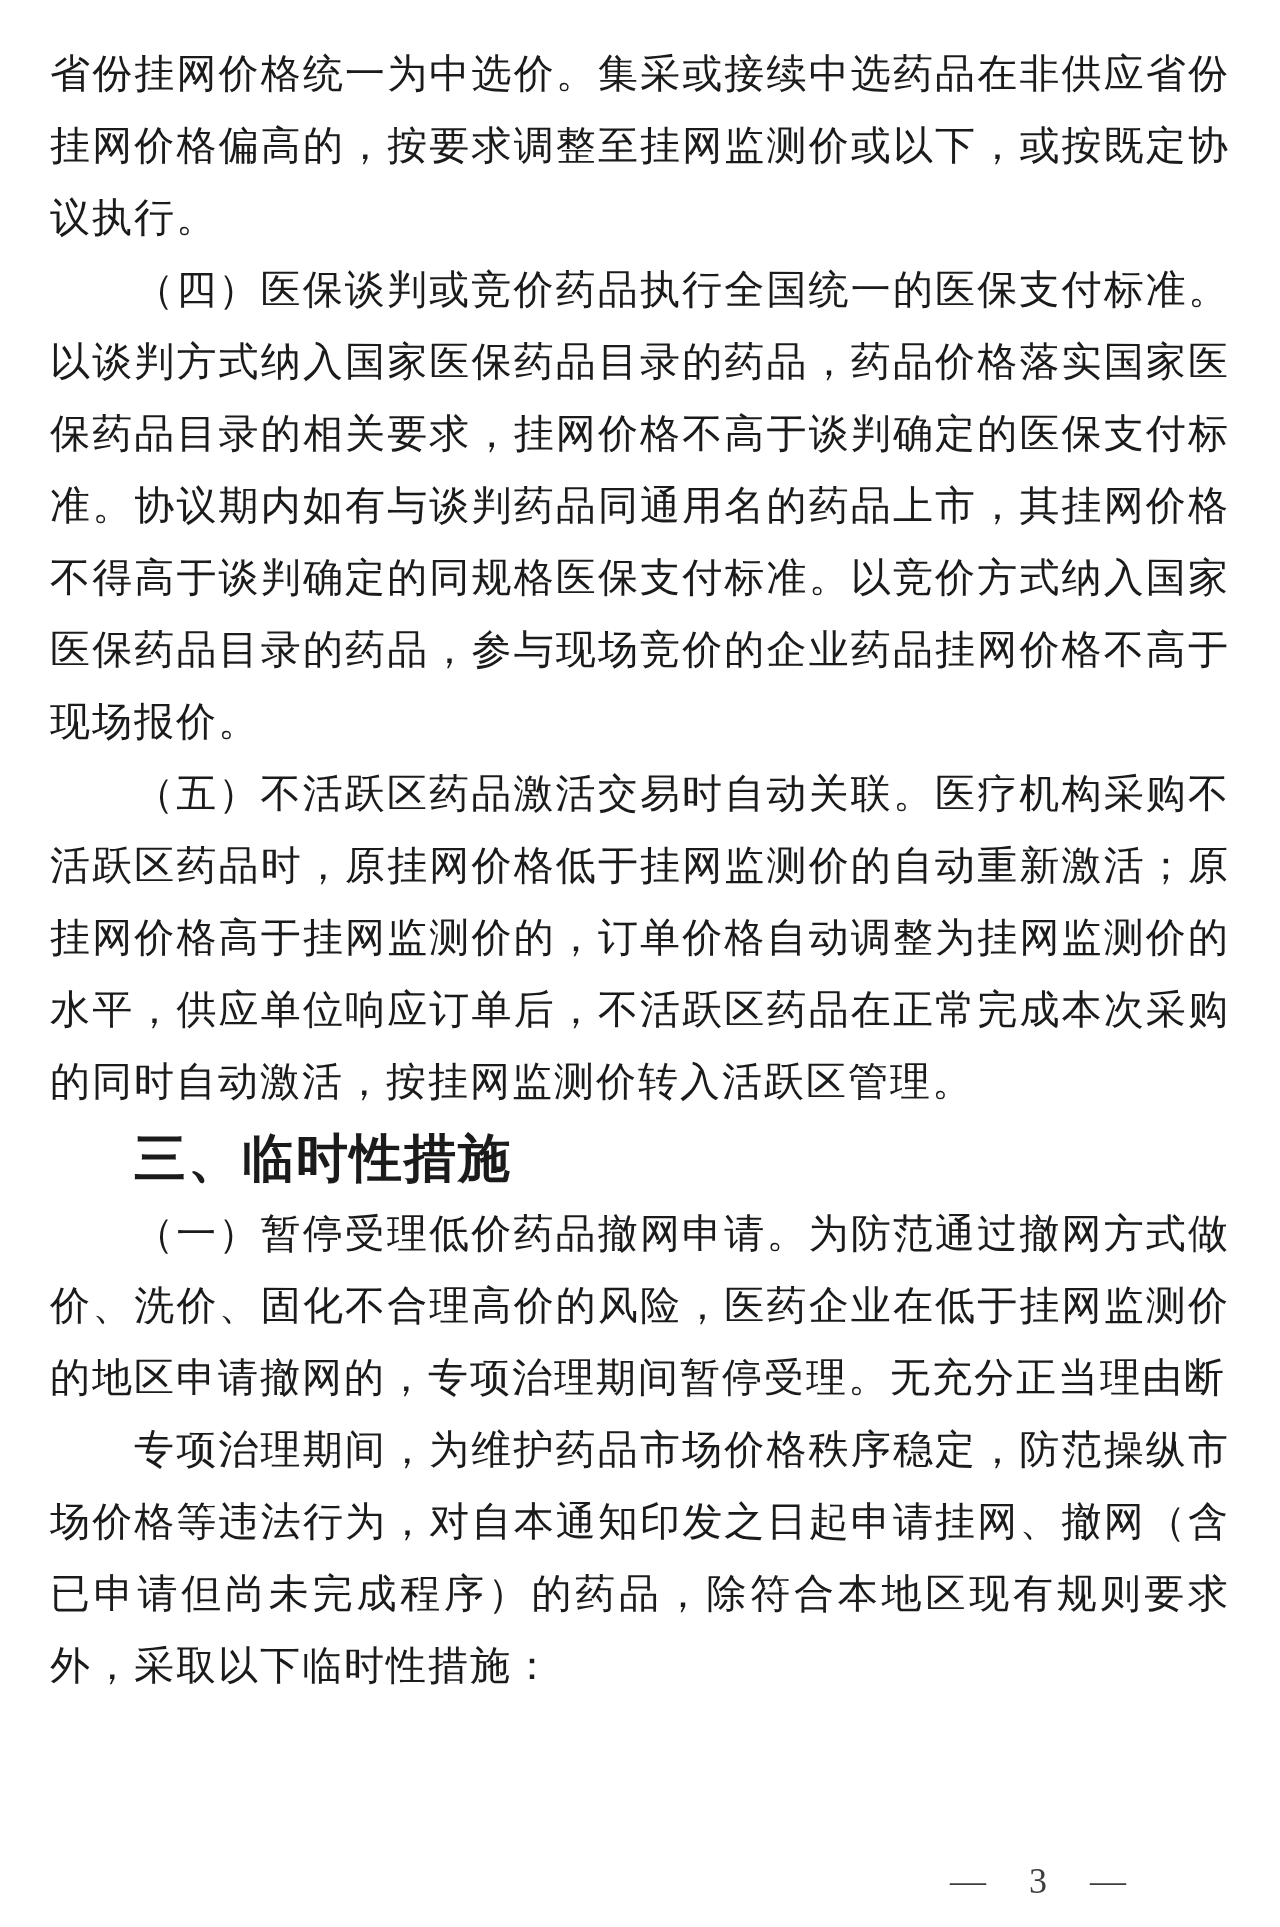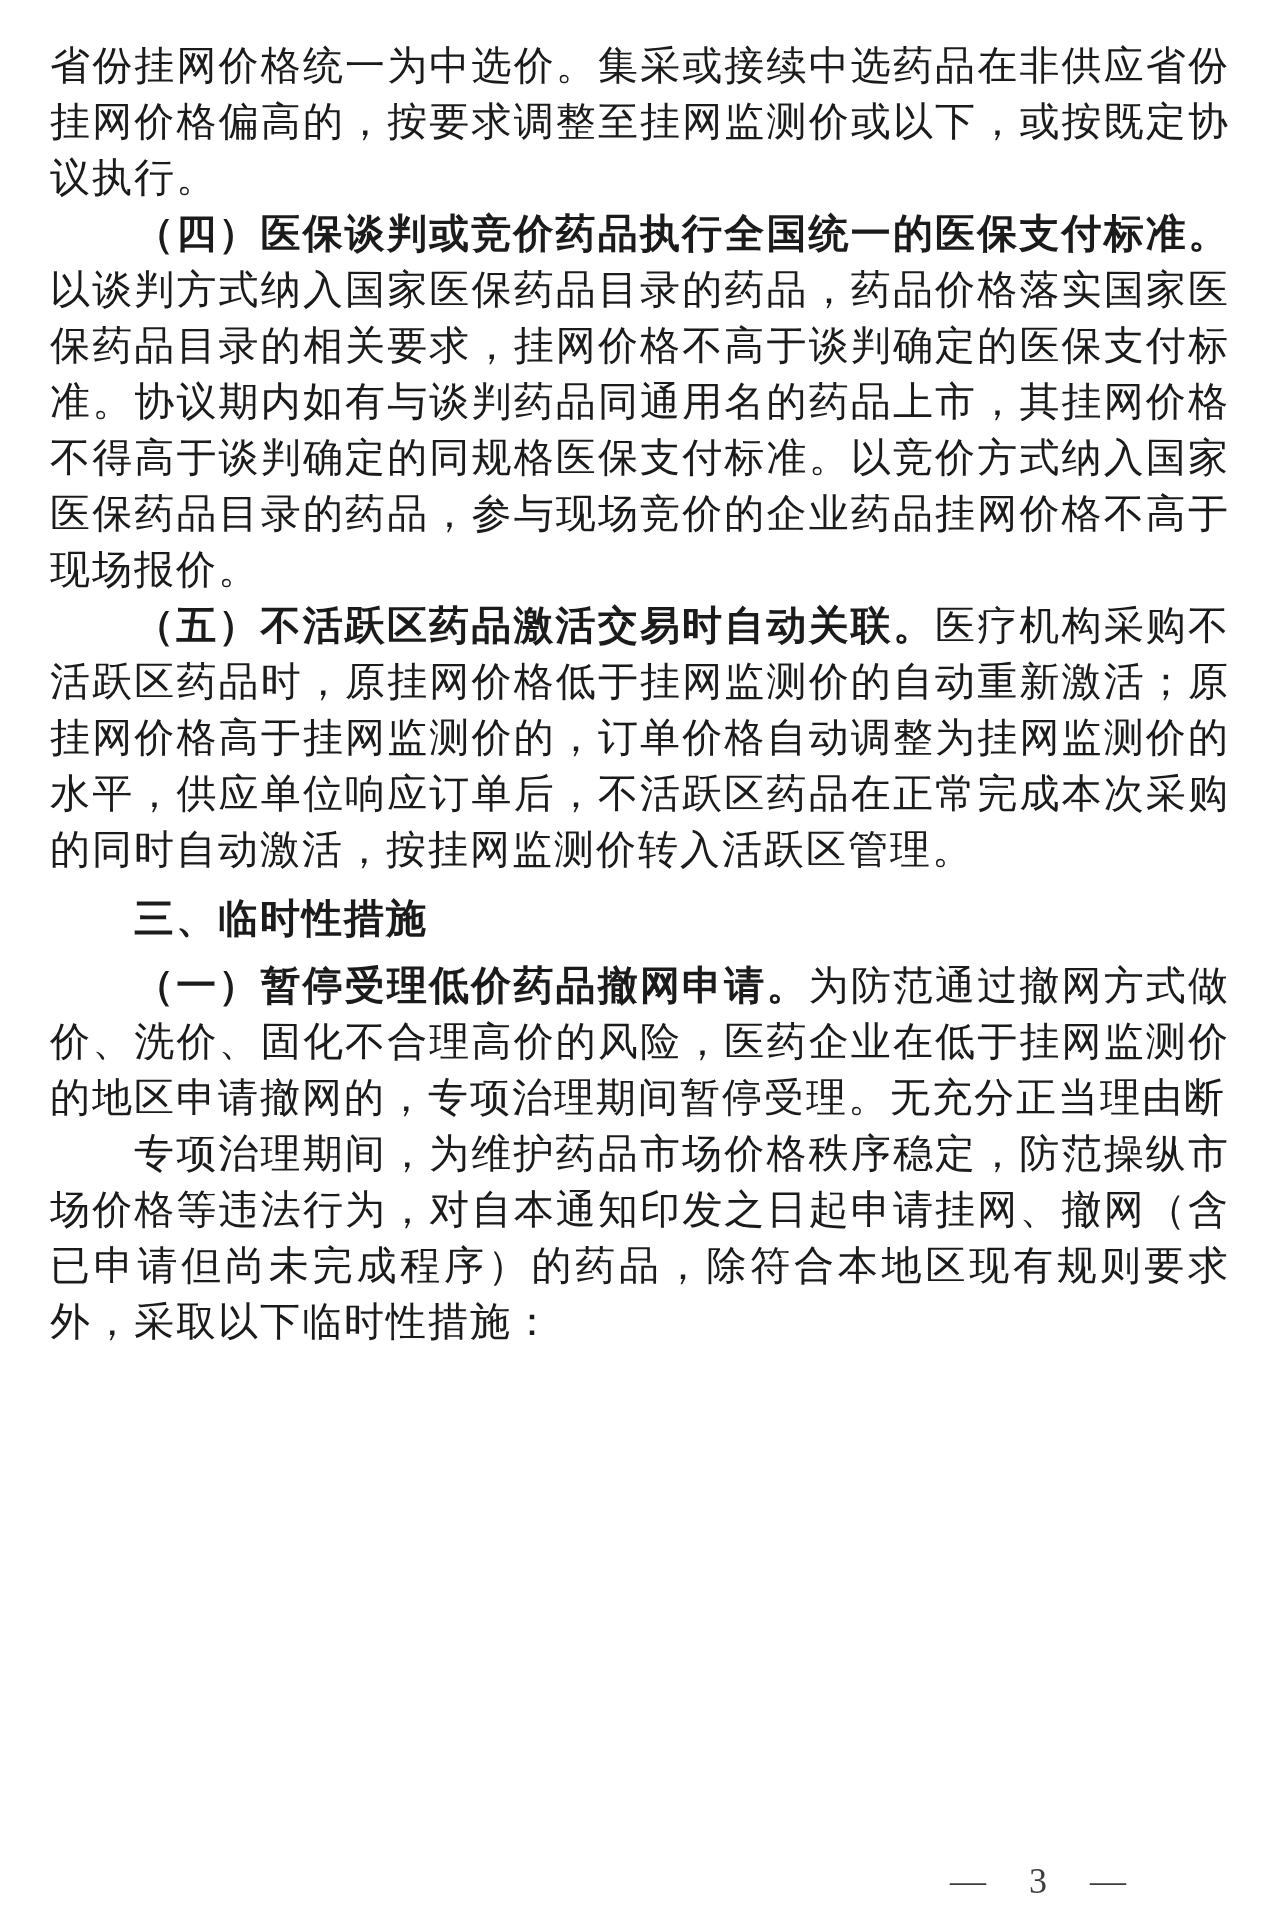--- a/index.html
+++ b/index.html
@@ -14,38 +14,38 @@
     box-sizing: border-box;
     padding: 38px 50px 0 50px;
     background: #ffffff;
     color: #1b1b1b;
     font-family: "Liberation Serif", "DejaVu Serif", serif;
     overflow: hidden;
   }
   .para {
     margin: 0;
     font-size: 40px;
-    line-height: 56px;
+    line-height: 72px;
     letter-spacing: 2px;
     text-align: justify;
     text-justify: inter-character;
     word-break: normal;
     line-break: strict;
   }
   .para.indent {
     text-indent: 84px;
   }
   .lead-bold {
-    font-weight: bold;
+    font-weight: normal;
   }
   .section-heading {
     margin: 0;
     font-family: "Liberation Sans", "DejaVu Sans", sans-serif;
     font-weight: bold;
-    font-size: 40px;
+    font-size: 52px;
     line-height: 80px;
     letter-spacing: 2px;
     text-indent: 84px;
   }
   .page-footer {
     position: absolute;
     right: 150px;
     bottom: 26px;
     font-size: 36px;
     line-height: 40px;

